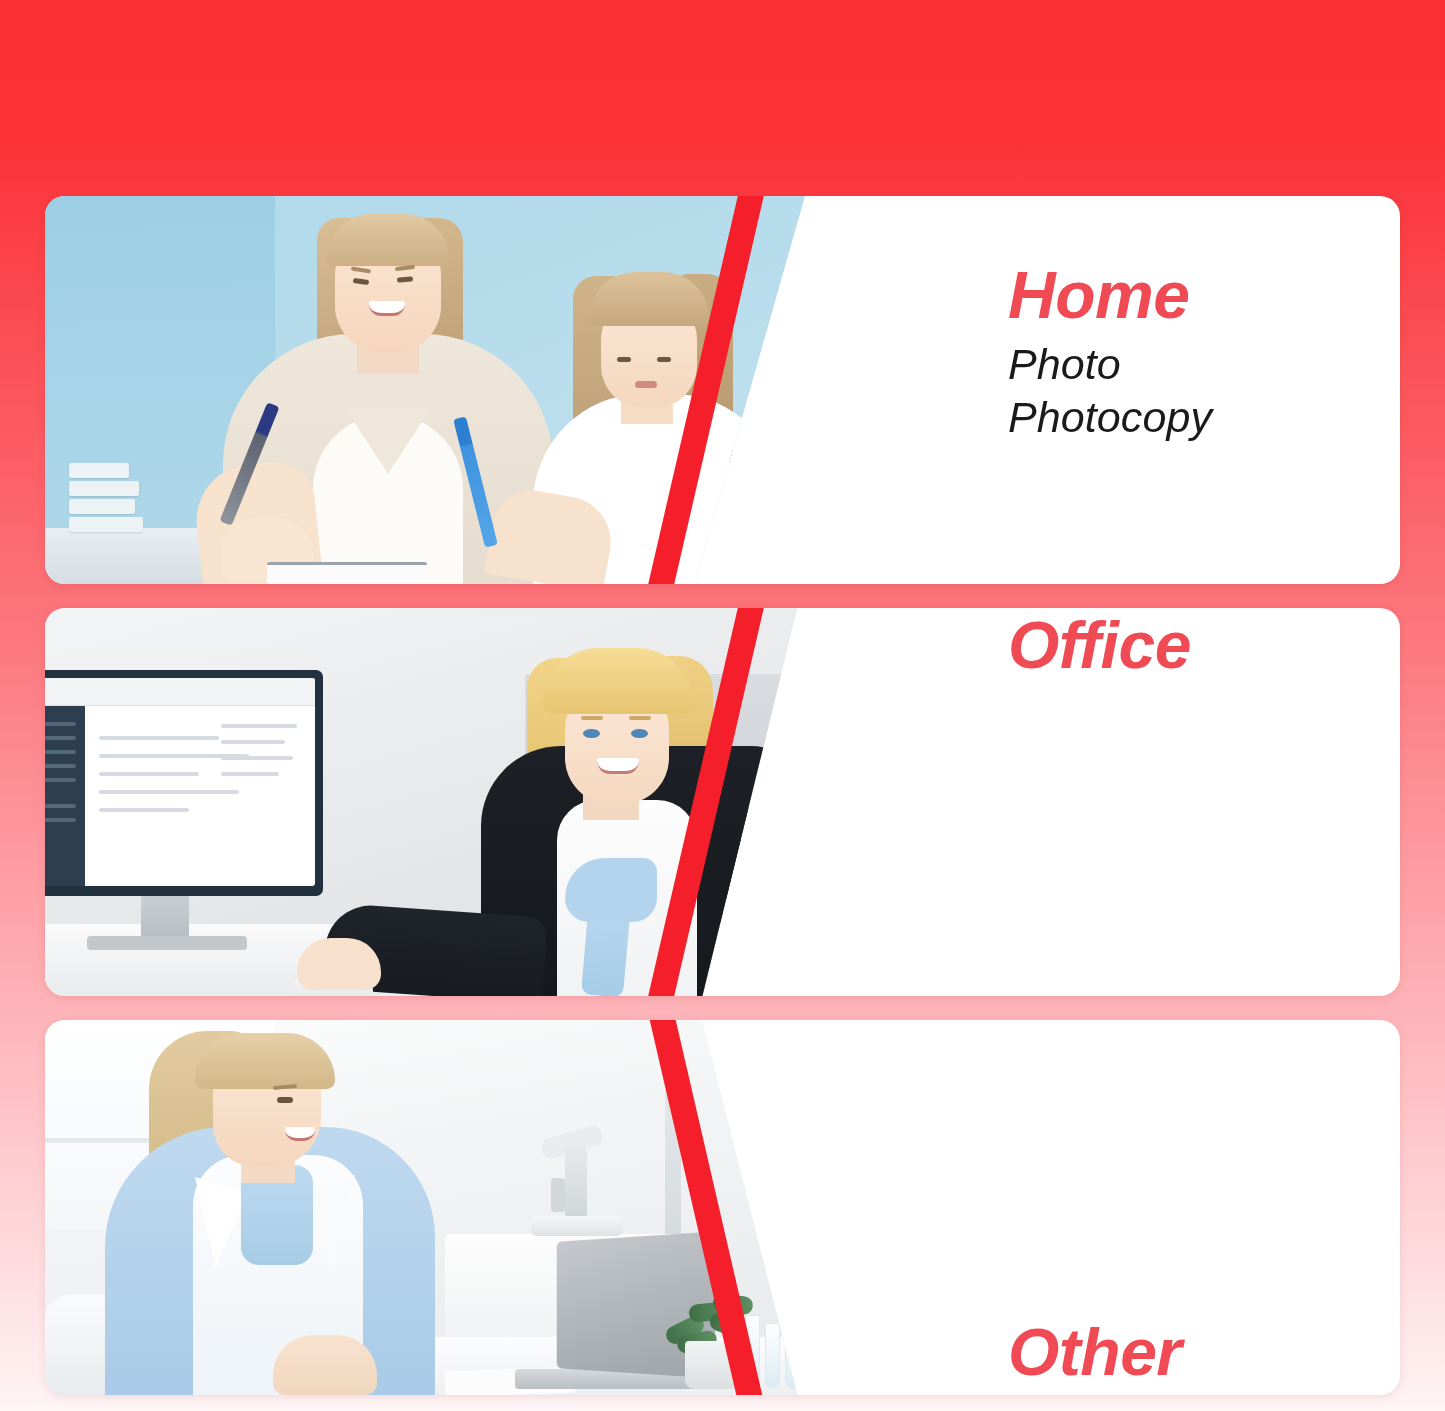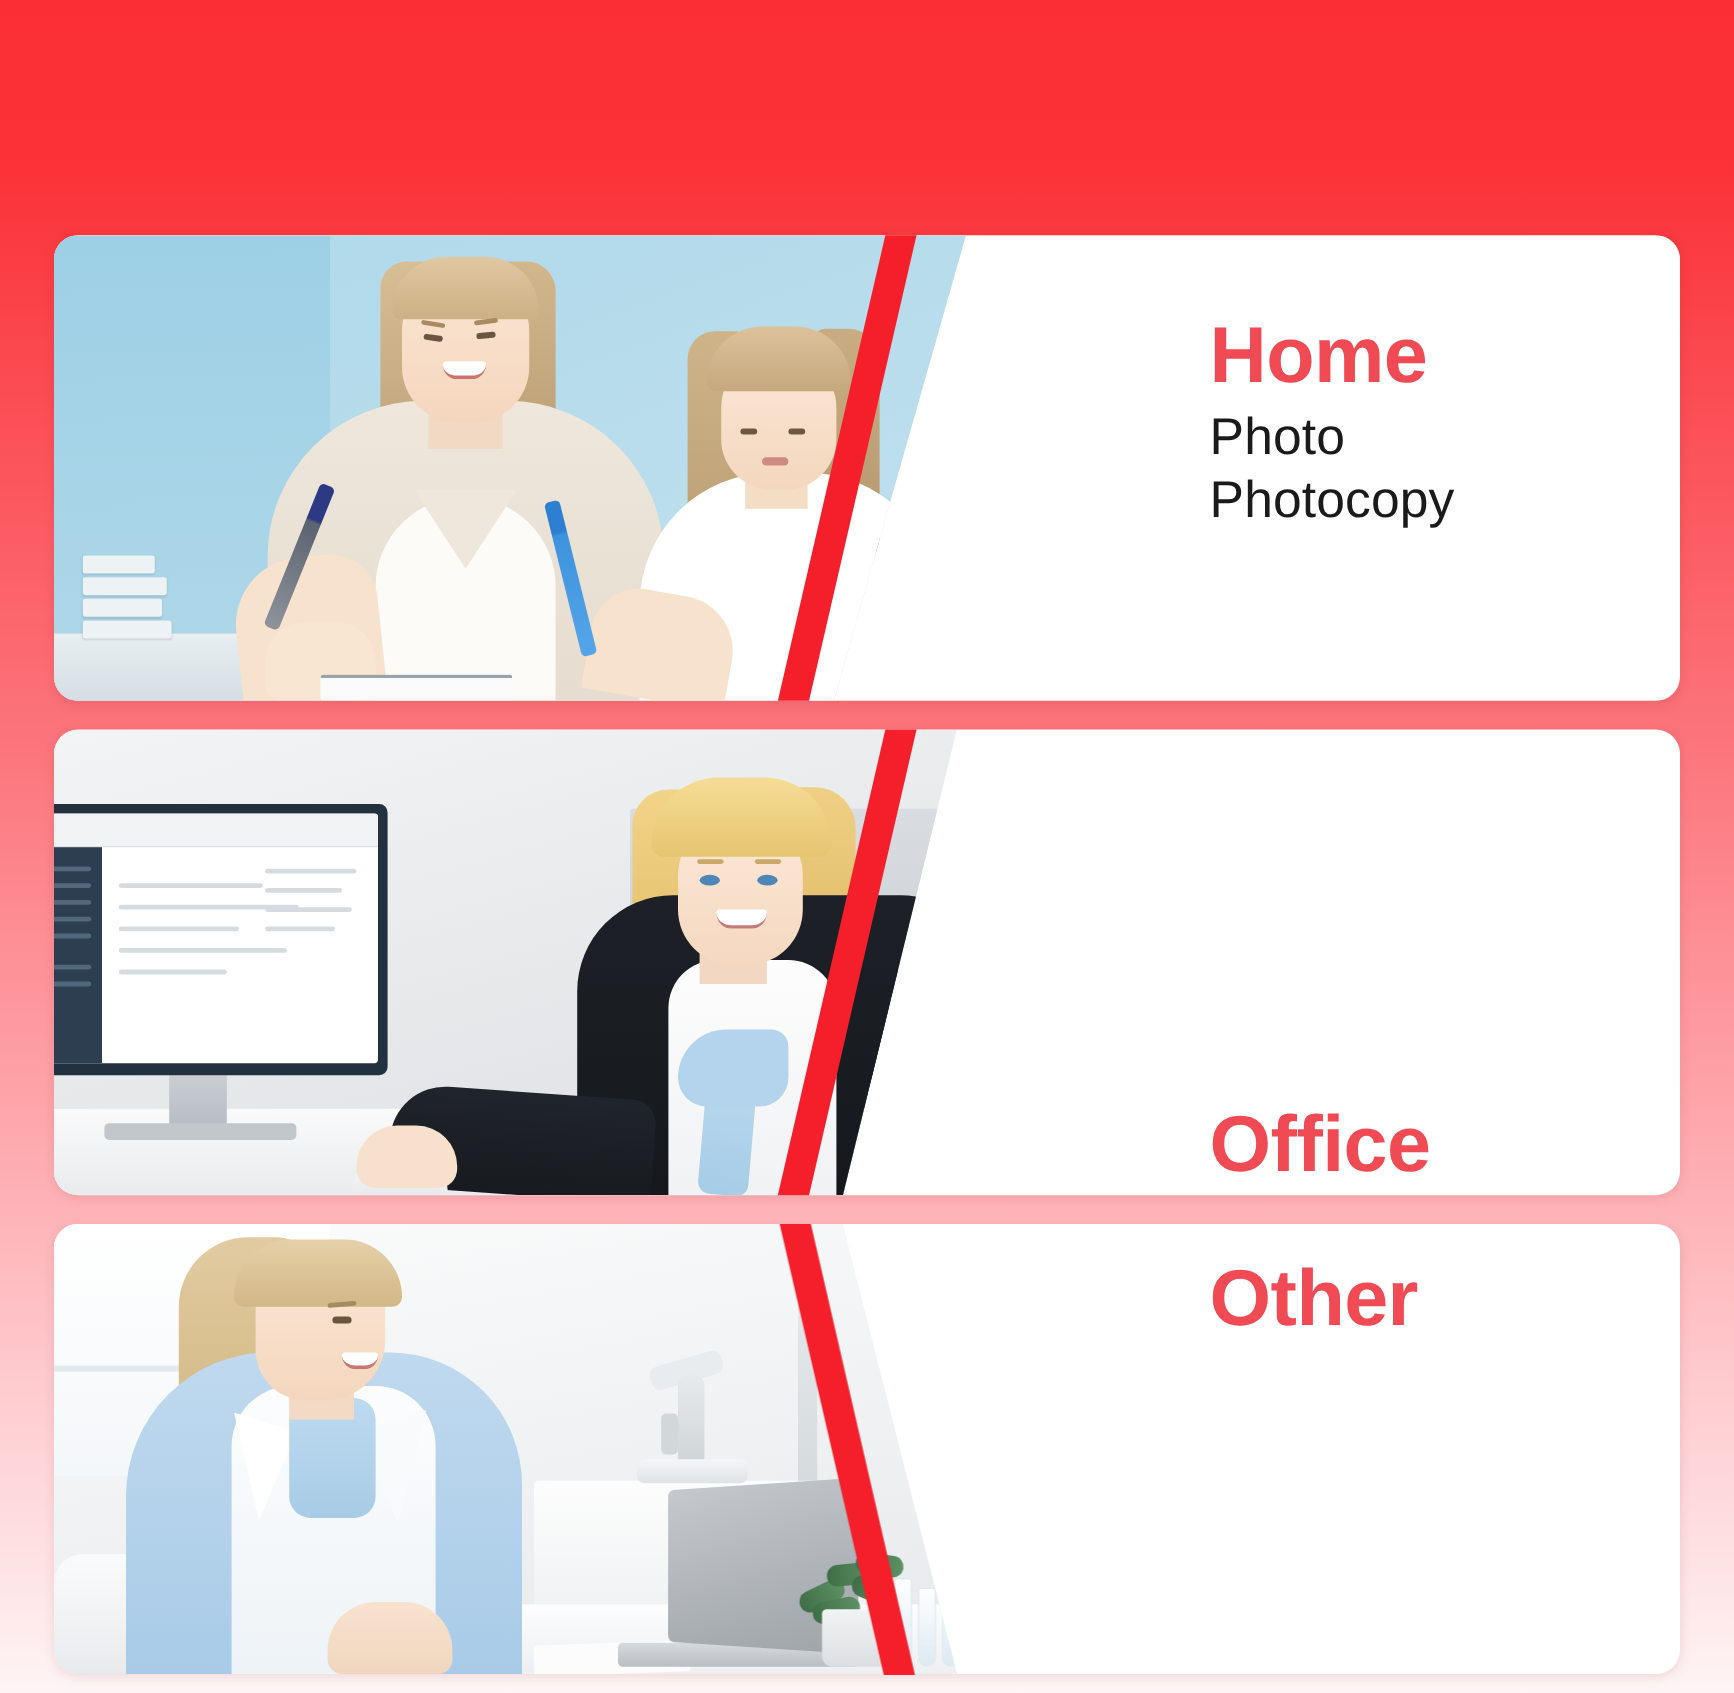--- a/index.html
+++ b/index.html
@@ -54,20 +54,21 @@
 
   
   .card {
     position: absolute;
     left: 45px;
     width: 1355px;
     background: #FFFFFF;
     border-radius: 20px;
     overflow: hidden;
     box-shadow: 0 2px 10px rgba(120,0,10,0.10);
+    font-style: italic;
   }
   .card-1 { top: 196px;  height: 388px; }
   .card-2 { top: 608px;  height: 388px; }
   .card-3 { top: 1020px; height: 375px; }
 
   .card-inner {
     position: relative;
     width: 100%;
     height: 100%;
   }
@@ -342,22 +343,22 @@
     top: 0;
     height: 100%;
     right: 0;
     left: 830px;
     display: flex;
     flex-direction: column;
     justify-content: center;
     padding-left: 133px;
   }
   .panel-1 { justify-content: flex-start; padding-top: 62px; }
-  .panel-2 { justify-content: flex-end; }
-  .panel-3 { justify-content: space-between; padding-top: 24px; gap: 12px; }
+  .panel-2 { justify-content: flex-start; }
+  .panel-3 { justify-content: flex-end; padding-top: 24px; gap: 12px; }
 
   .panel-title {
     font-family: "Liberation Sans", sans-serif;
     font-weight: bold;
     font-size: 66px;
     line-height: 74px;
     color: #F04B54;
     letter-spacing: -0.5px;
     margin-bottom: 6px;
   }

